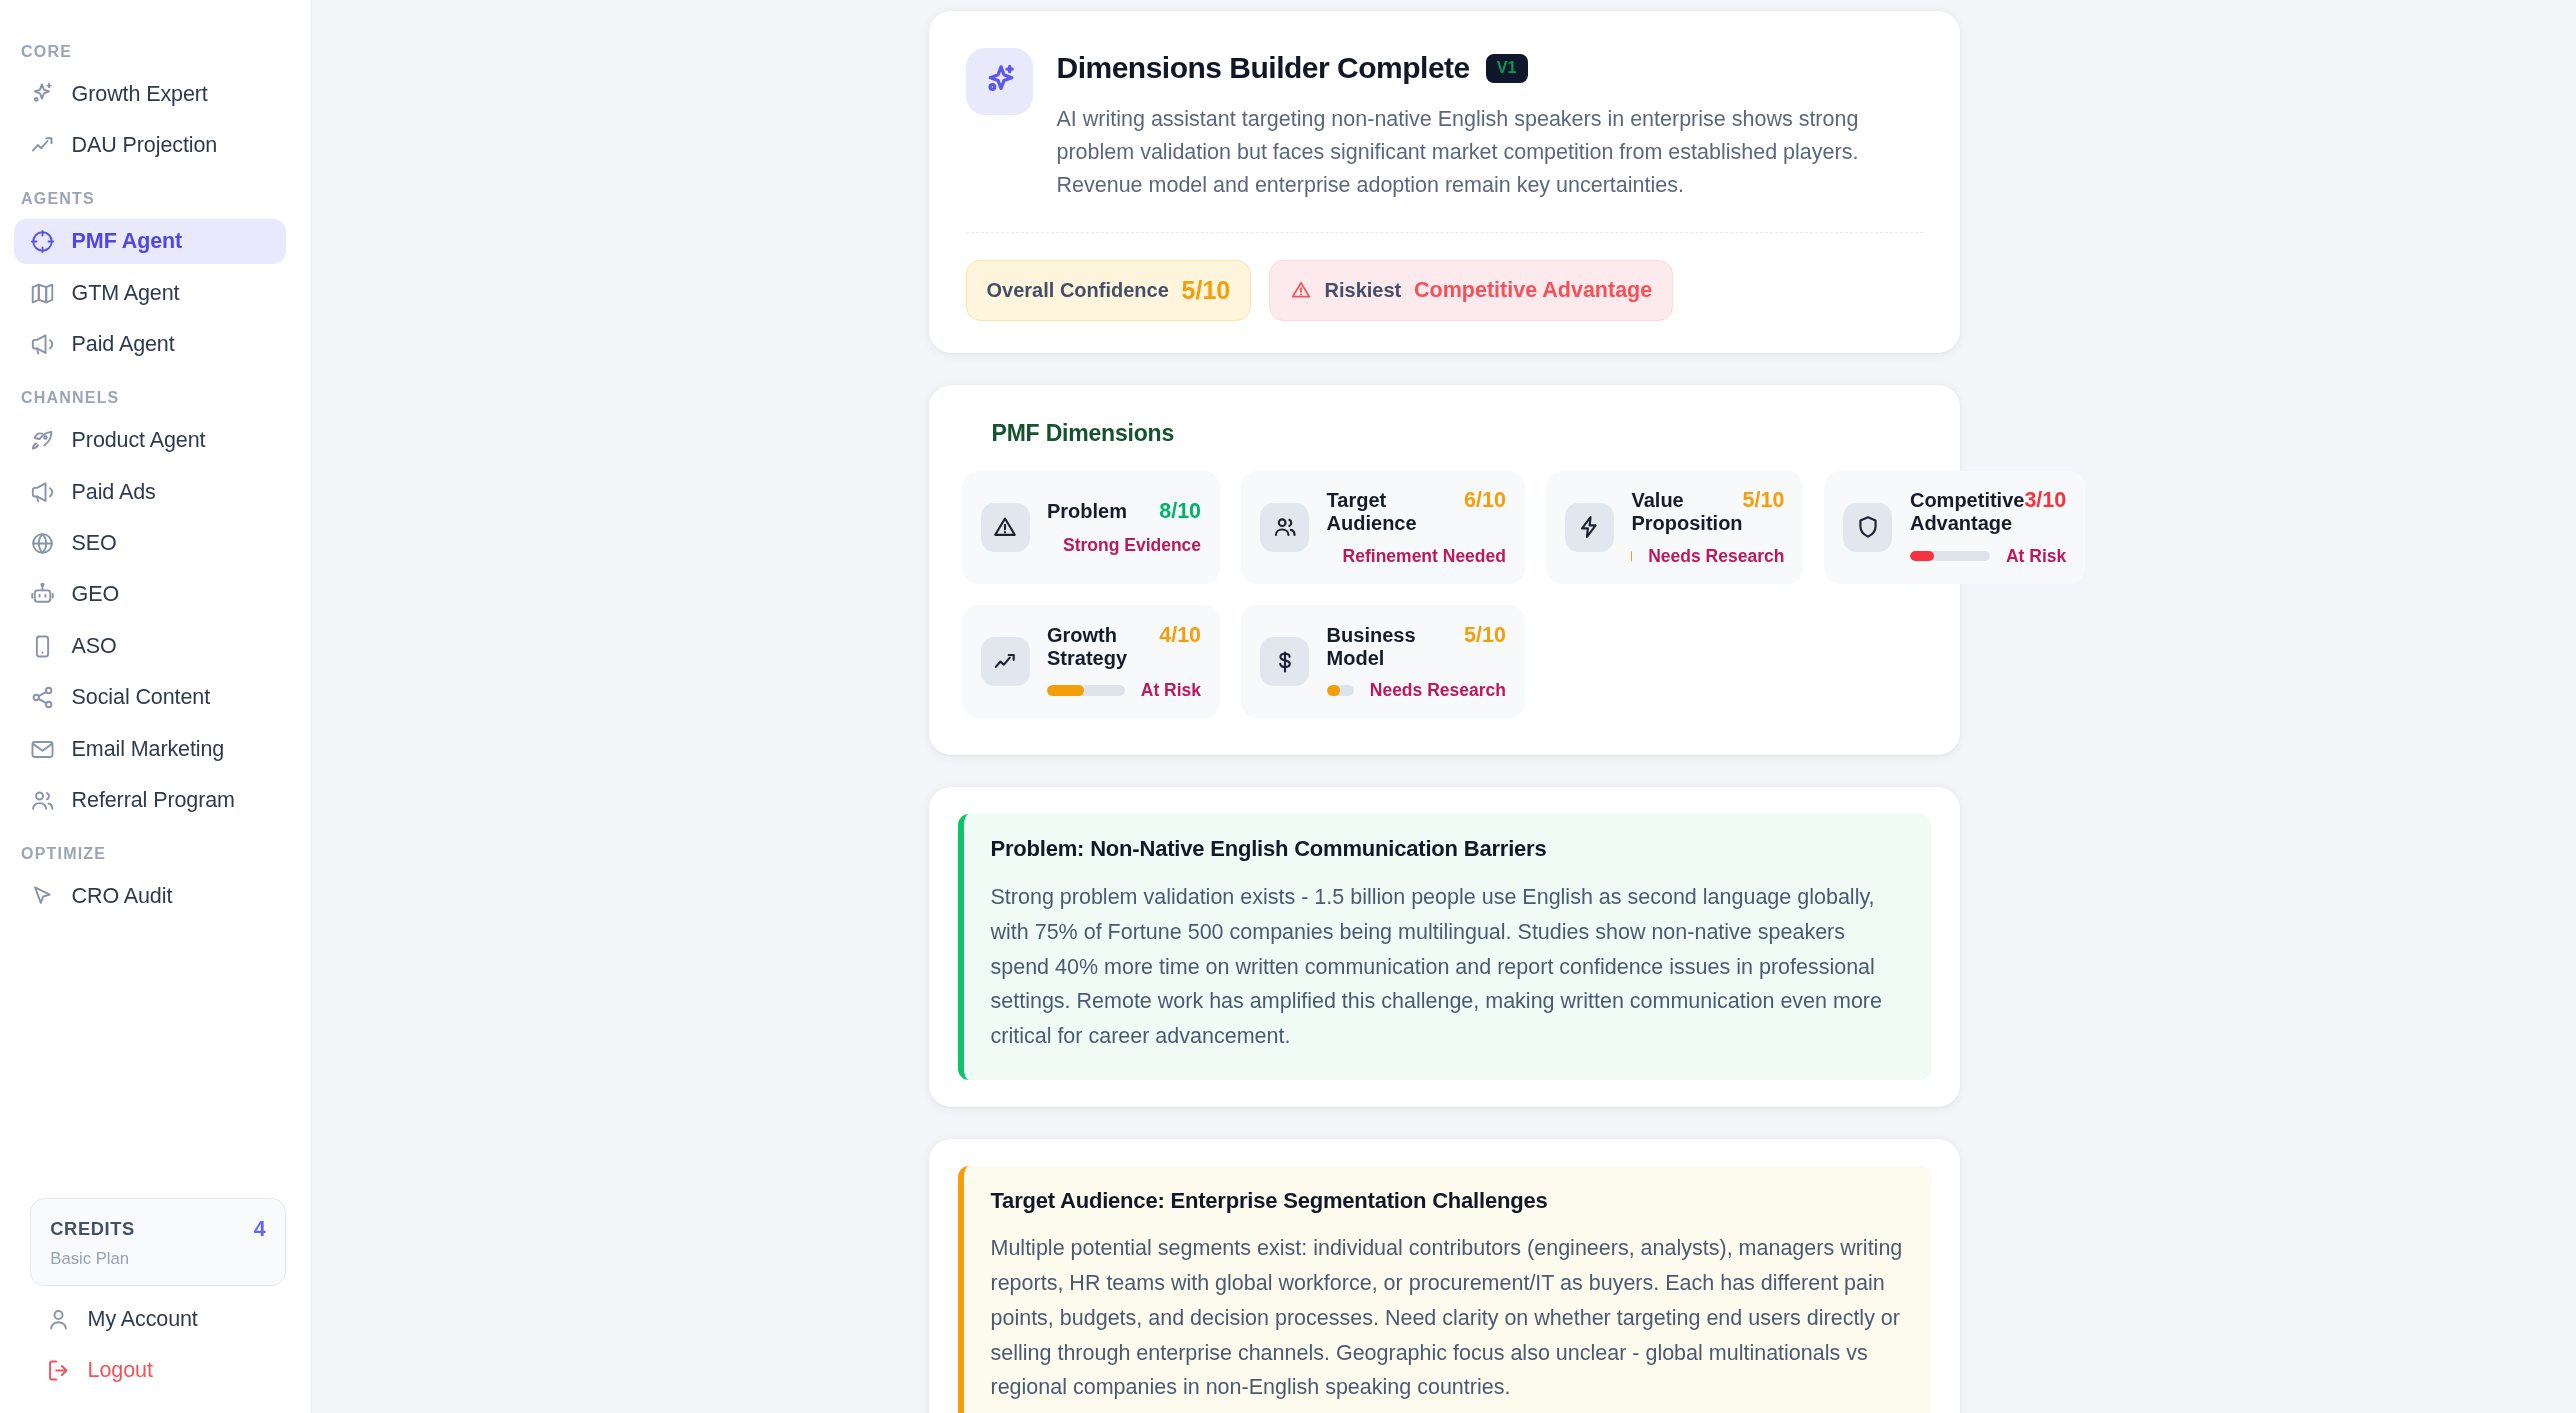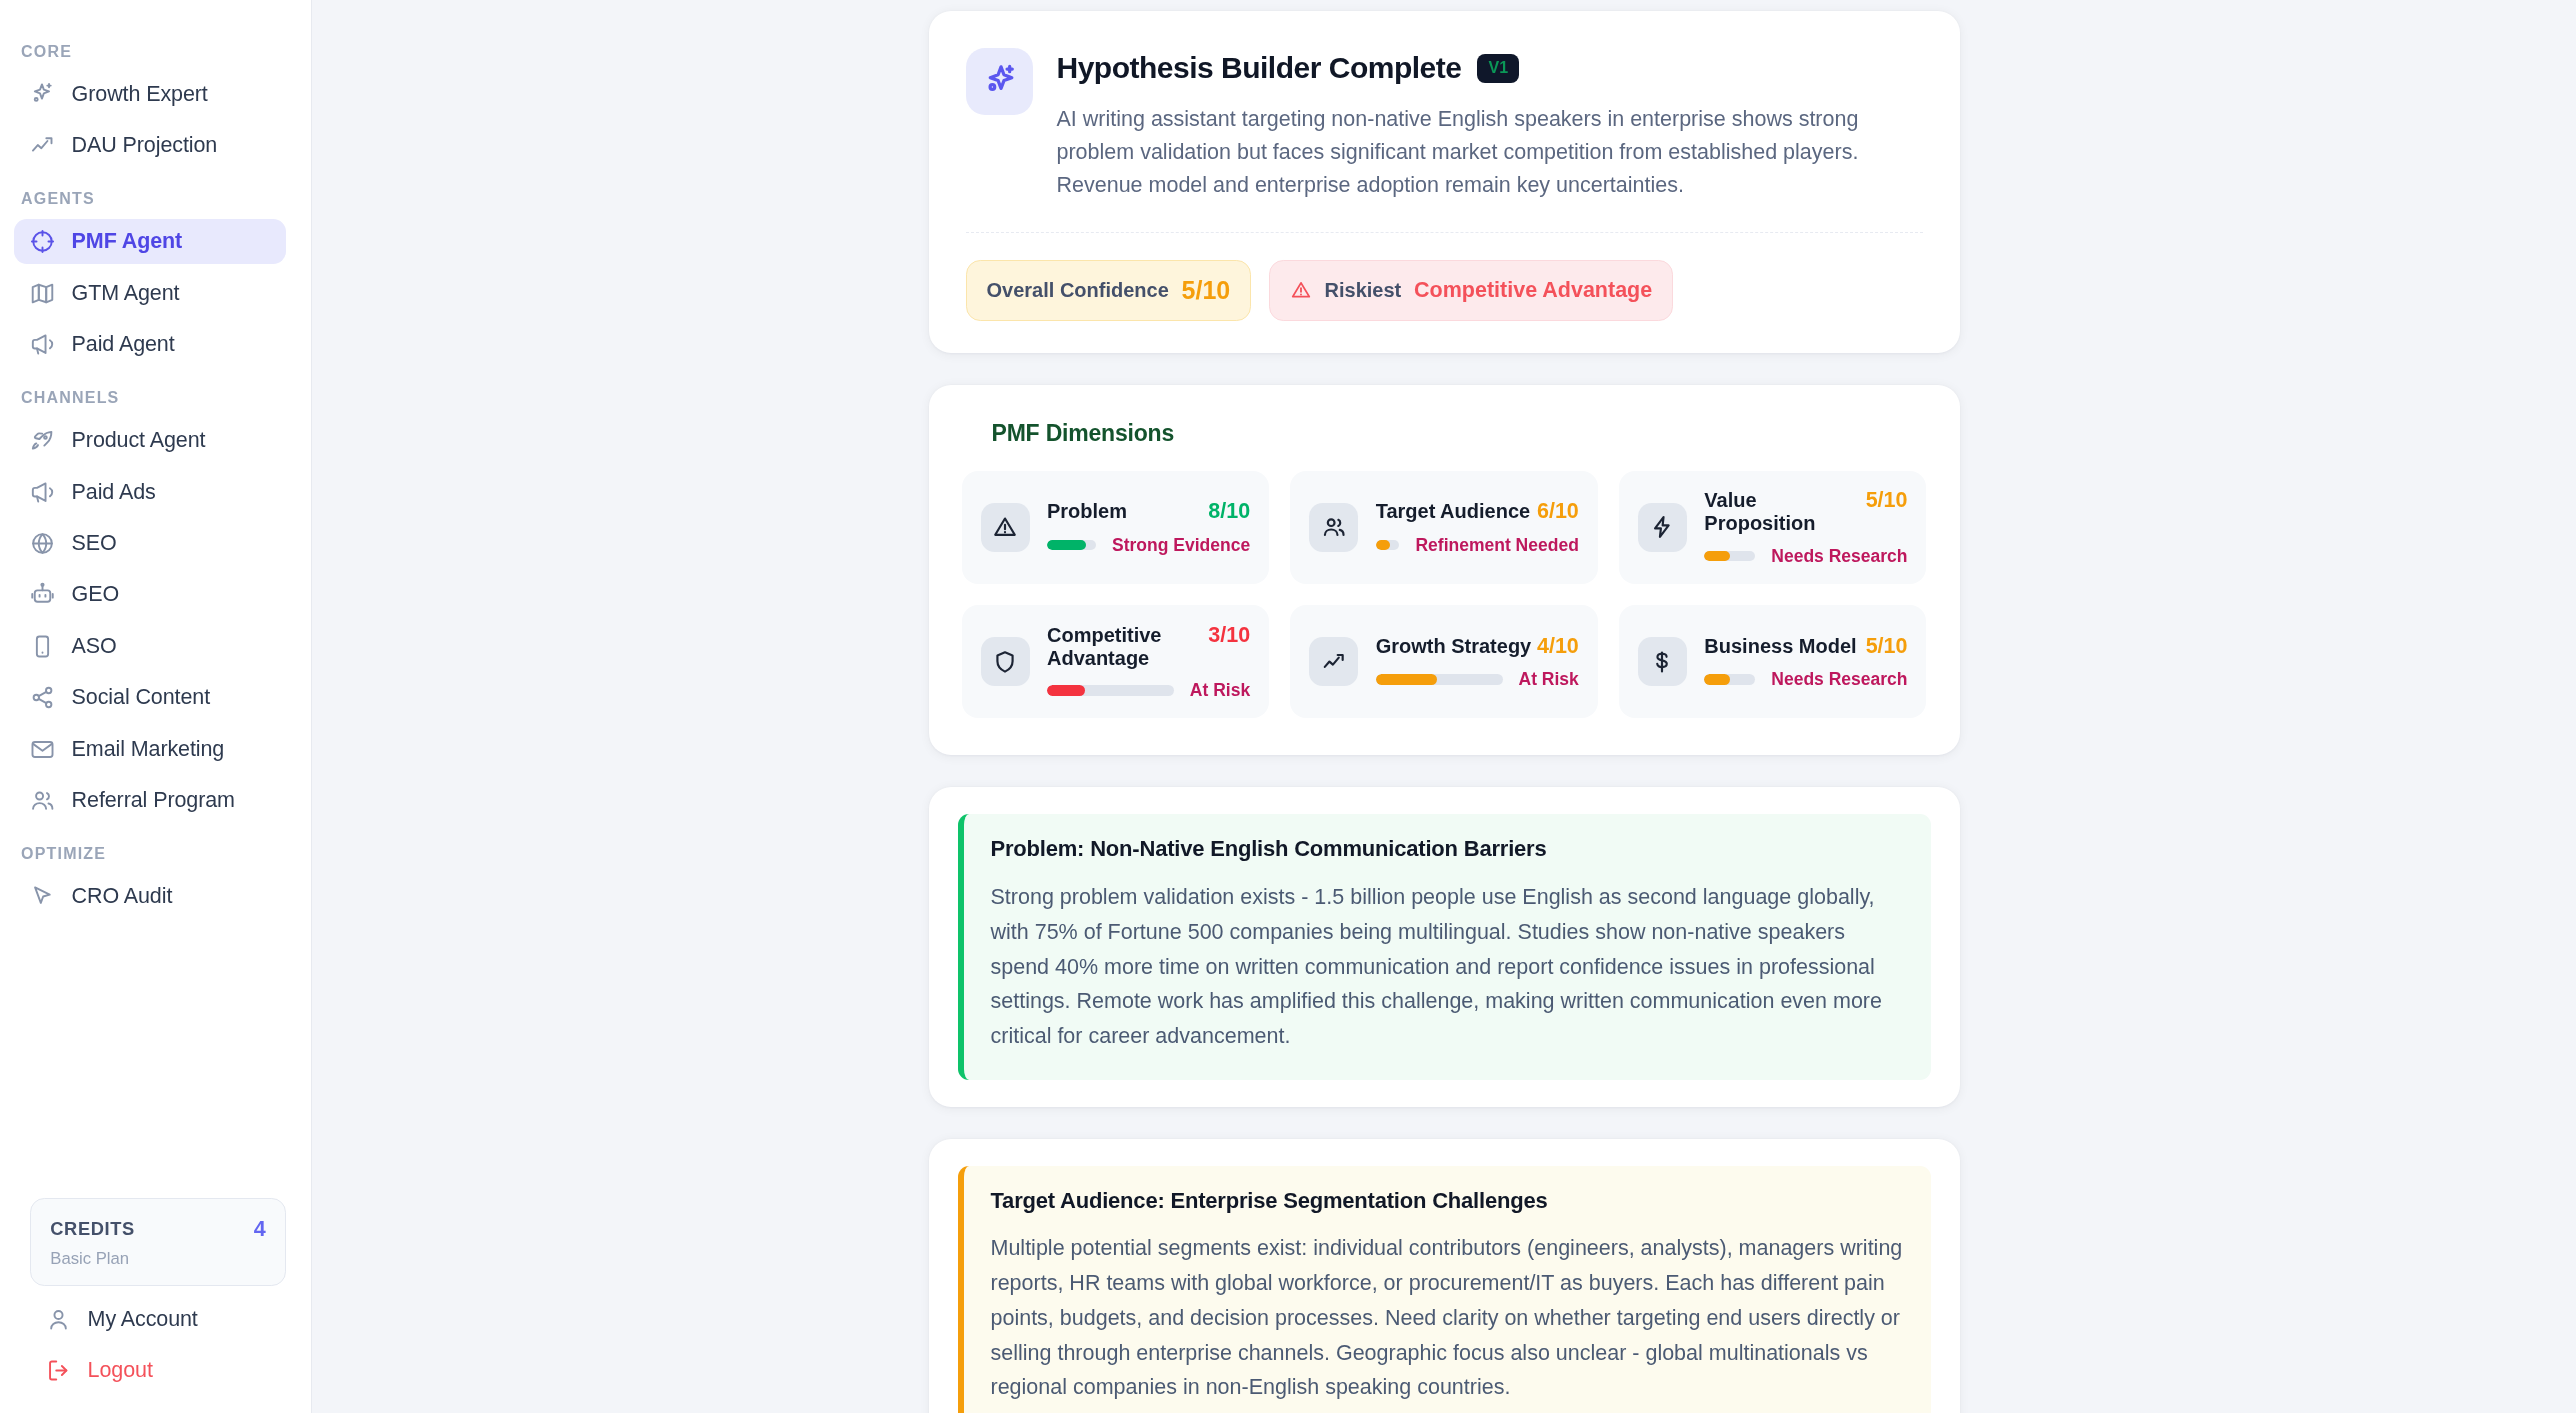--- a/index.html
+++ b/index.html
@@ -87,21 +87,21 @@
   .chip.risk { background:#fdeaec; border:0.8px solid #fbd9dd; }
   .chip-label { font-size:20px; font-weight:600; color:#44506a; }
   .chip-val-amber { font-size:25px; font-weight:700; color:#f59e0b; }
   .chip-val-red { font-size:21.5px; font-weight:700; color:#f4515a; }
   .chip .warn { color:#f4515a; display:flex; }
   .chip .warn svg { width:22px; height:22px; stroke:currentColor; fill:none; stroke-width:2; stroke-linecap:round; stroke-linejoin:round; }
 
   
   .dims { padding:35px 33px 37px 33px; }
   .dims-title { font-size:23px; font-weight:700; color:#14532d; letter-spacing:-0.2px; margin-bottom:24px;margin-left:30px; }
-  .dims-grid { display:grid; grid-template-columns:1fr 1fr 1fr; gap:21px 21px; }
+  .dims-grid { display:grid; grid-template-columns:1fr 1fr 1fr 1fr; gap:21px 21px; }
   .dim { background:#f7f9fb; border-radius:16px; padding:17.5px 19px; display:flex; gap:17.5px; align-items:center; }
   .dim-ic {
     width:49px; height:49px; flex:0 0 49px; border-radius:13.5px; background:#e2e7ee;
     display:flex; align-items:center; justify-content:center; color:#1c2434;
   }
   .dim-ic svg { width:26px; height:26px; stroke:currentColor; fill:none; stroke-width:2; stroke-linecap:round; stroke-linejoin:round; }
   .dim-main { flex:1 1 auto; min-width:0; }
   .dim-row1 { display:flex; align-items:baseline; justify-content:space-between; }
   .dim-name { font-size:20px; font-weight:700; color:#151d2c; }
   .dim-score { font-size:21.5px; font-weight:700; }
@@ -307,21 +307,21 @@
         <div class="hdr-top">
           <div class="hdr-icon">
             <svg viewBox="0 0 24 24">
               <path d="M13 2.5l1.9 5.1 5.1 1.9-5.1 1.9L13 16.5l-1.9-5.1L6 9.5l5.1-1.9z"></path>
               <path d="M18.6 2.2v3.4M16.9 3.9h3.4"></path>
               <circle cx="7.4" cy="15.6" r="1.5"></circle>
             </svg>
           </div>
           <div class="hdr-body">
             <div class="hdr-titlerow">
-              <h1 class="hdr-title">Hypothesis Builder Complete</h1>
+              <h1 class="hdr-title">Dimensions Builder Complete</h1>
               <span class="badge-v">V1</span>
             </div>
             <p class="hdr-desc">AI writing assistant targeting non-native English speakers in enterprise shows strong problem validation but faces significant market competition from established players. Revenue model and enterprise adoption remain key uncertainties.</p>
           </div>
         </div>
         <div class="hdr-divider"></div>
         <div class="chips">
           <div class="chip conf">
             <span class="chip-label">Overall Confidence</span>
             <span class="chip-val-amber">5/10</span>

